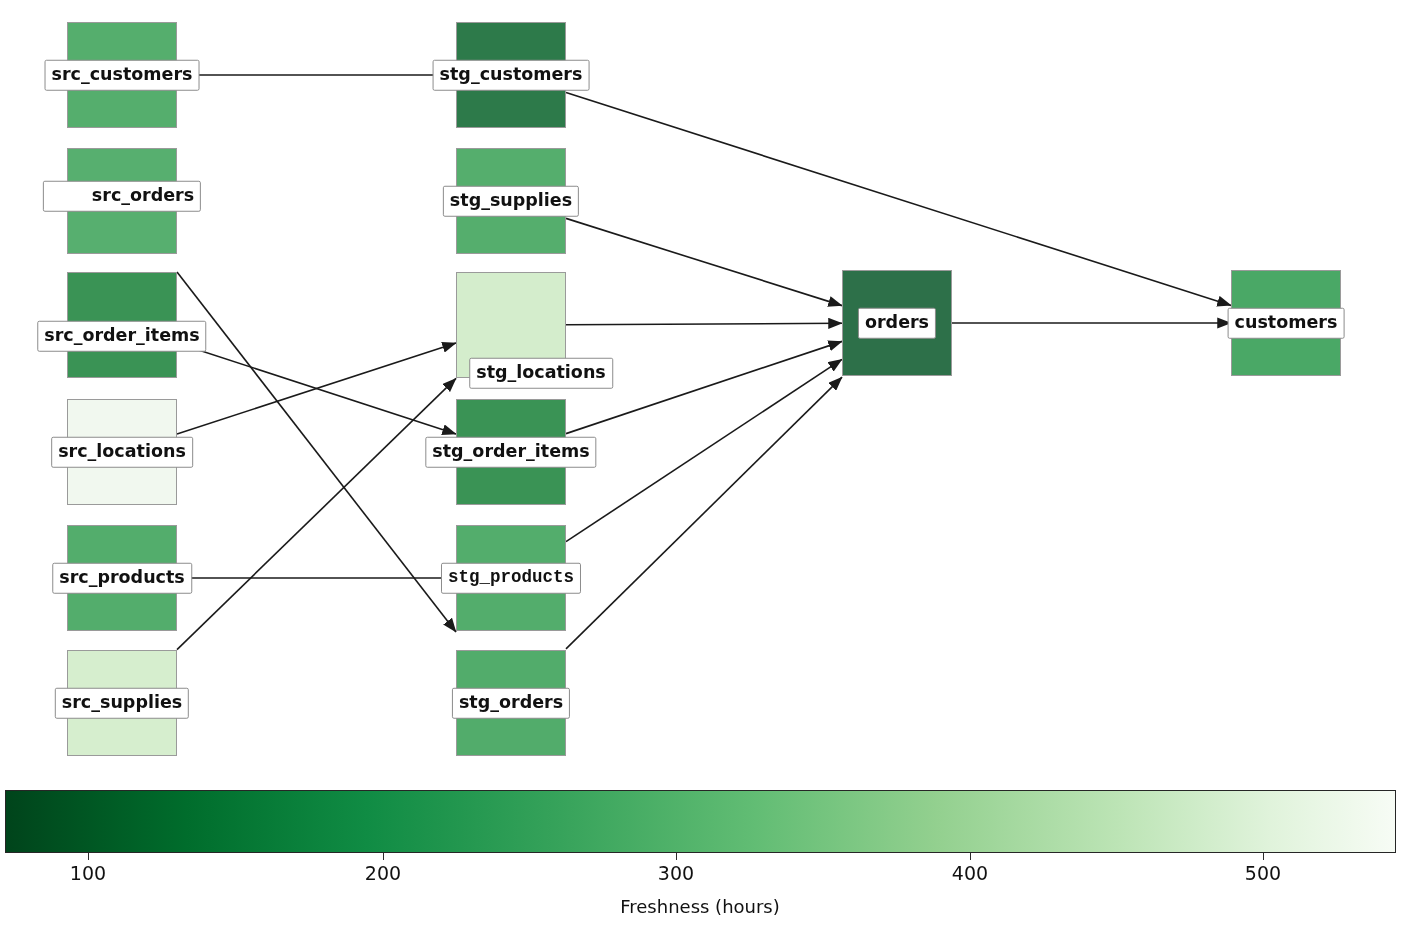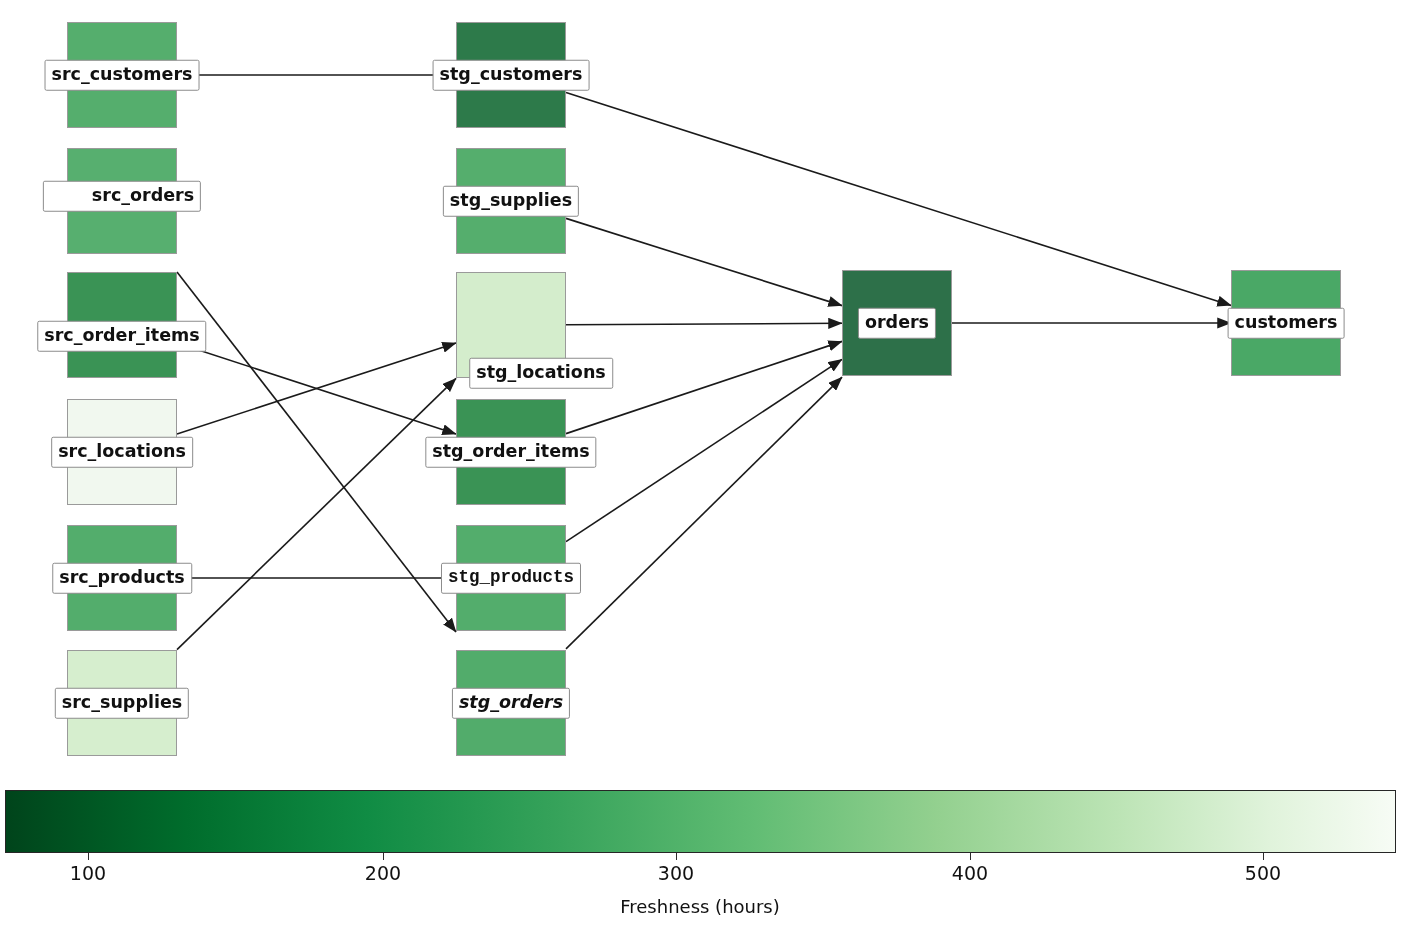--- a/index.html
+++ b/index.html
@@ -133,21 +133,21 @@
       <div class="node-label" style="left: 511px; top: 75px;">stg_customers</div>
       <div class="node-rect" style="left: 456px; top: 148px; width: 110px; height: 106px; background: rgb(85, 174, 109);"></div>
       <div class="node-label" style="left: 511px; top: 201px;">stg_supplies</div>
       <div class="node-rect" style="left: 456px; top: 272px; width: 110px; height: 106px; background: rgb(212, 237, 204);"></div>
       <div class="node-label" style="left: 541px; top: 325px; margin-top: 48px;">stg_locations</div>
       <div class="node-rect" style="left: 456px; top: 399px; width: 110px; height: 106px; background: rgb(58, 147, 85);"></div>
       <div class="node-label" style="left: 511px; top: 452px;">stg_order_items</div>
       <div class="node-rect" style="left: 456px; top: 525px; width: 110px; height: 106px; background: rgb(83, 173, 108);"></div>
       <div class="node-label" style="left: 511px; top: 578px; font-family: Liberation Mono, monospace;">stg_products</div>
       <div class="node-rect" style="left: 456px; top: 650px; width: 110px; height: 106px; background: rgb(82, 172, 107);"></div>
-      <div class="node-label" style="left: 511px; top: 703px; font-style: italic;">stg_orders</div>
+      <div class="node-label" style="left: 511px; top: 703px;">stg_orders</div>
       <div class="node-rect" style="left: 842px; top: 270px; width: 110px; height: 106px; background: rgb(45, 112, 73);"></div>
       <div class="node-label" style="left: 897px; top: 323px;">orders</div>
       <div class="node-rect" style="left: 1231px; top: 270px; width: 110px; height: 106px; background: rgb(74, 168, 102);"></div>
       <div class="node-label" style="left: 1286px; top: 323px;">customers</div>
     </div>
 
   <div id="colorbar-wrap">
     <div id="colorbar-grad" style="background: linear-gradient(to right, rgb(0, 68, 27) 0%, rgb(0, 109, 44) 13%, rgb(16, 140, 68) 26%, rgb(55, 163, 91) 40%, rgb(98, 189, 116) 54%, rgb(147, 208, 143) 67%, rgb(188, 228, 181) 80%, rgb(224, 243, 219) 91%, rgb(247, 252, 245) 100%);"></div>
   </div>
   <div id="cb-ticks-layer">

